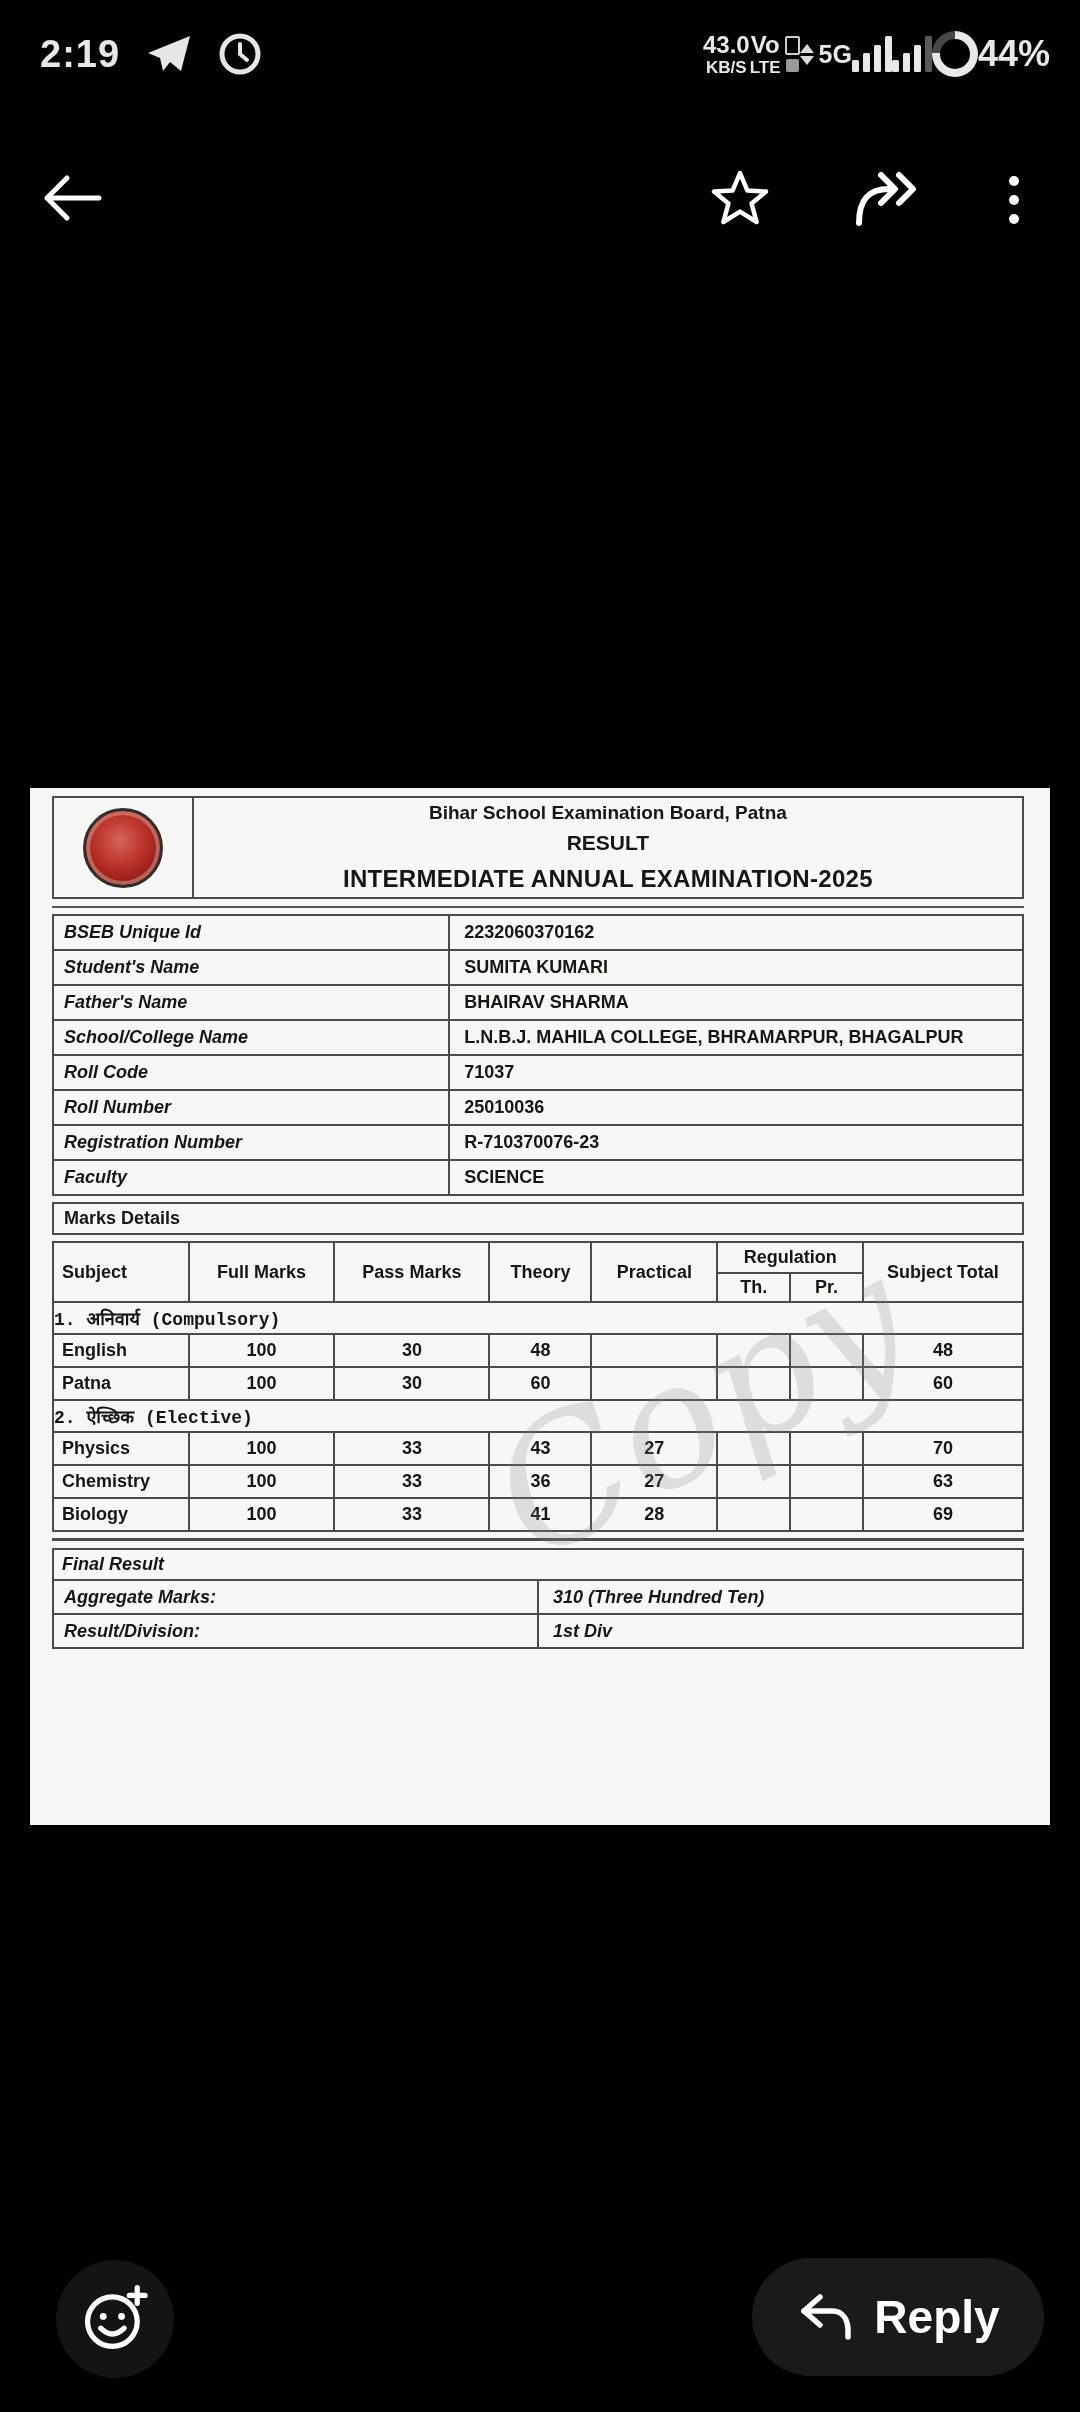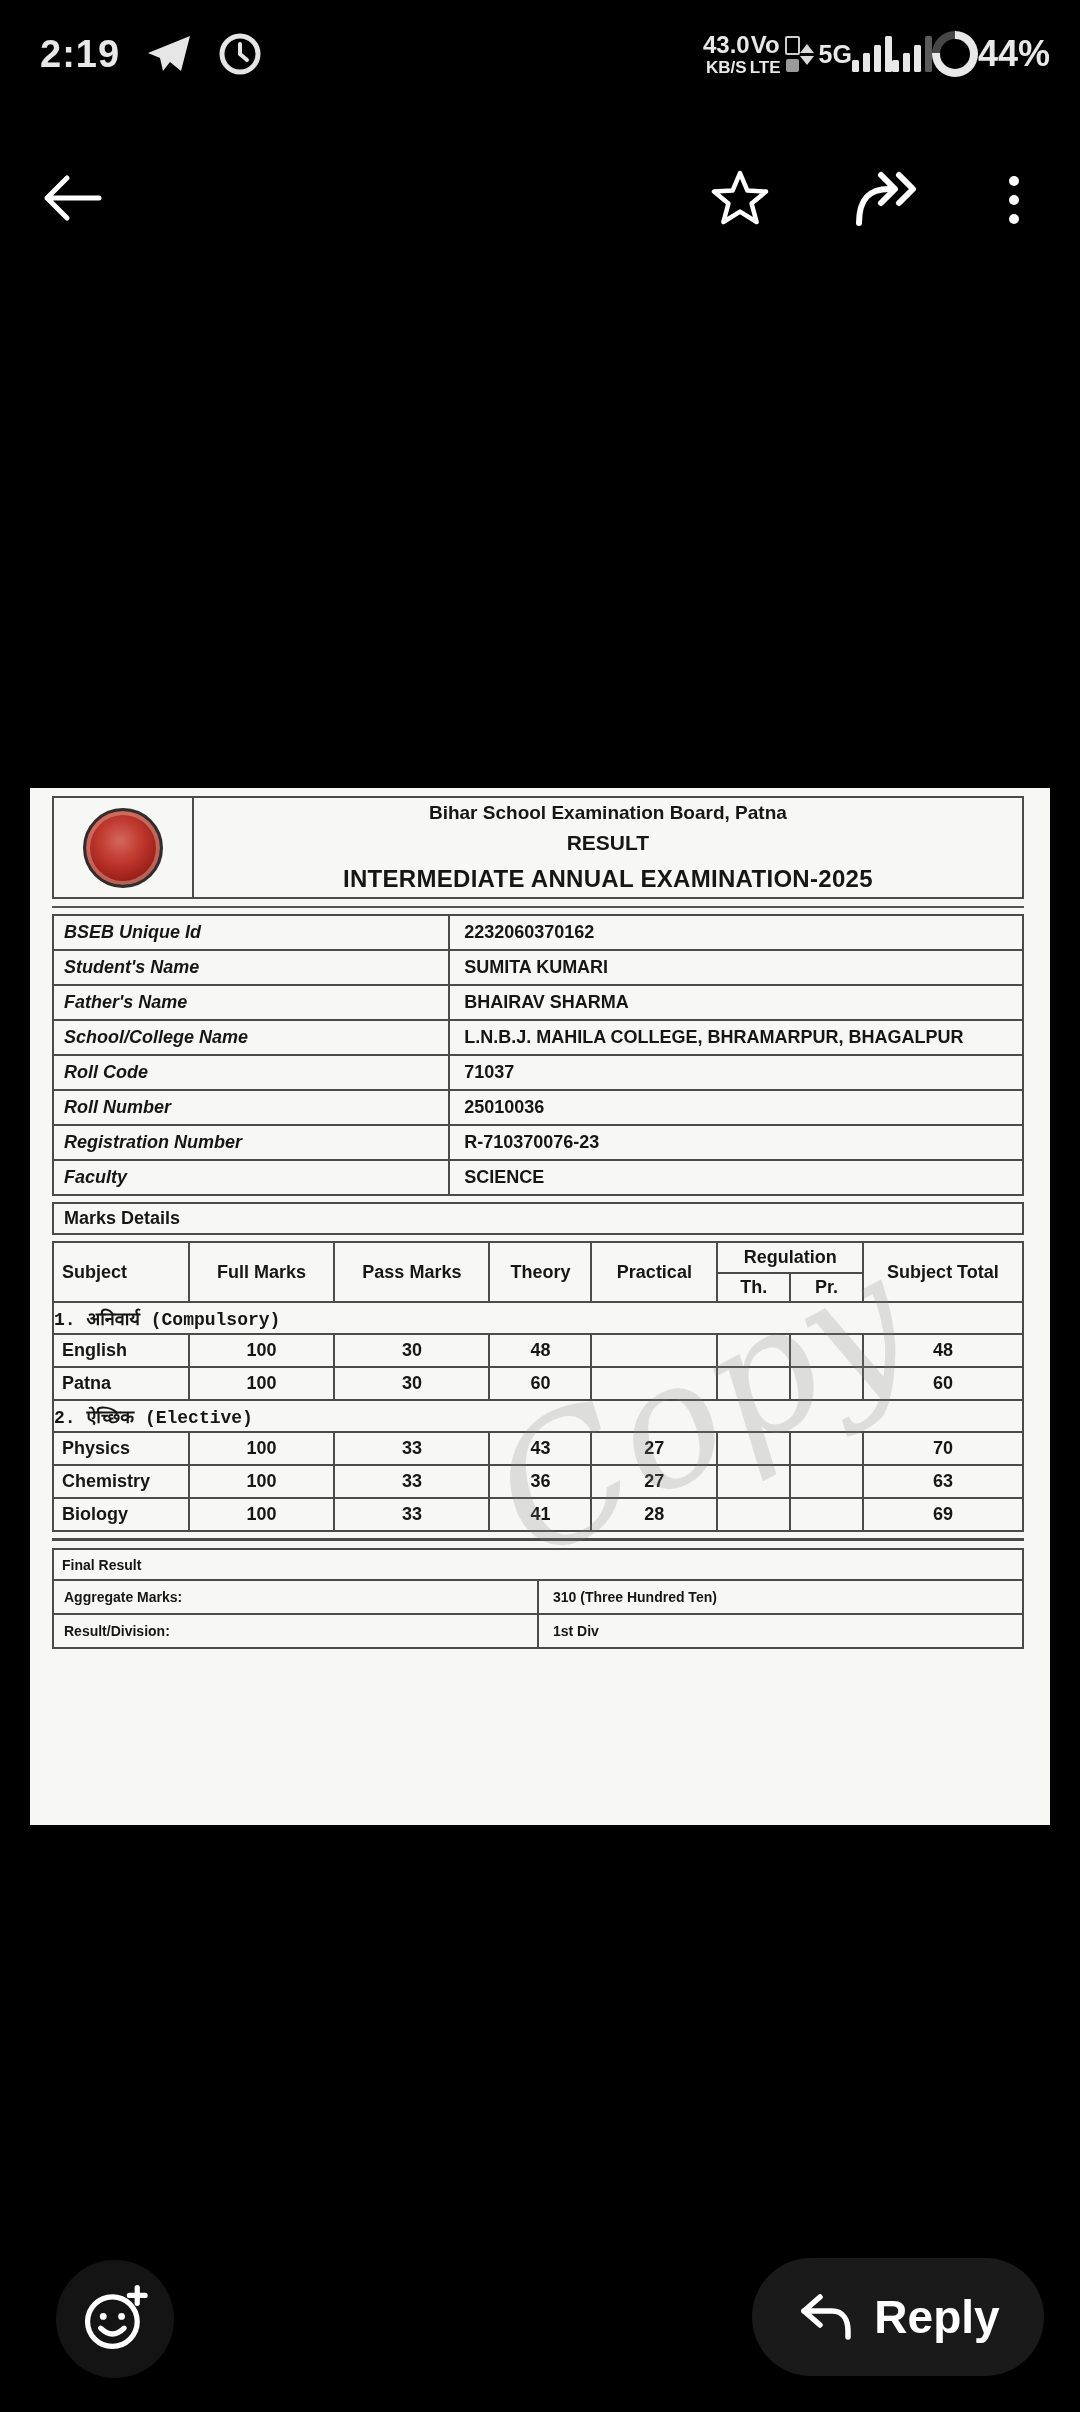--- a/index.html
+++ b/index.html
@@ -71,21 +71,21 @@
   .val{padding-left:14px;text-align:left;}
   .md-table{margin-top:6px;}
   .md-table td{height:27px;font-size:18px;padding-left:10px;text-align:left;}
   .marks-table{margin-top:6px;}
   .marks-table th{font-size:18px;text-align:center;}
   .marks-table .th1{height:27px;}
   .marks-table .th2{height:25px;}
   .marks-table td{height:29px;font-size:18px;text-align:center;}
   .marks-table .subj{text-align:left;padding-left:8px;}
   .sect td{text-align:left;padding-left:0;height:28px;font-family:Liberation Mono, monospace;}
-  .final-table td{font-size:14px;}
+  .final-table td{font-size:18px;font-style:italic;}
   .ft-title{height:27px;padding-left:8px;text-align:left;}
   .ft-lbl{width:39.5%;height:30px;padding-left:10px;text-align:left;}
   .ft-val{height:30px;padding-left:14px;text-align:left;}
   .watermark{
     position:absolute;right:70px;top:440px;width:560px;height:360px;
     transform:rotate(-28deg);pointer-events:none;
     font-family:"DejaVu Serif",serif;font-style:italic;font-weight:400;
     font-size:170px;color:rgba(130,130,130,0.22);text-align:center;line-height:360px;
   }
   

